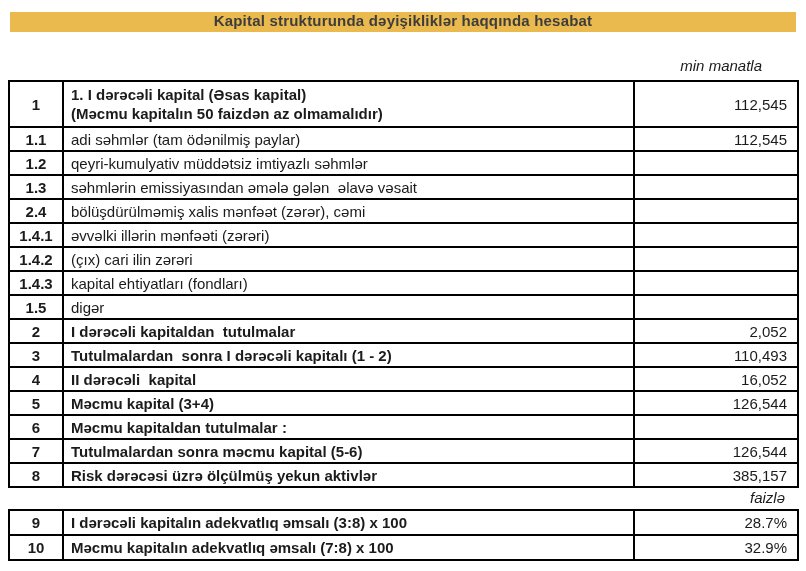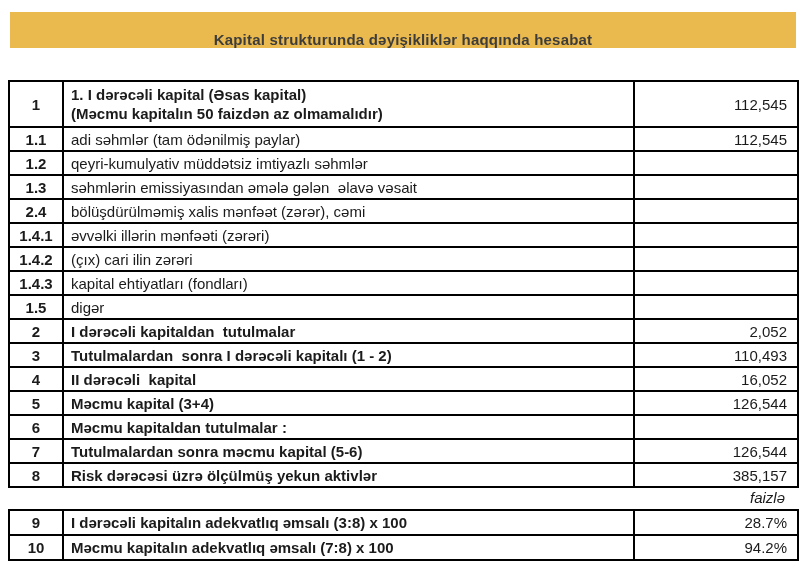--- a/index.html
+++ b/index.html
@@ -15,24 +15,24 @@
   .page {
     position: relative;
     width: 806px;
     height: 571px;
   }
   .title-bar {
     position: absolute;
     left: 10px;
     top: 12px;
     width: 786px;
-    height: 36px;
+    height: 20px;
     background: #EBBA4E;
     display: flex;
-    align-items: flex-end;
+    align-items: flex-start;
     justify-content: center;
   }
   .title-bar span {
     font-size: 15px;
     font-weight: 700;
     color: #3d3d3d;
     letter-spacing: 0.2px;
   }
   .unit-top {
     position: absolute;
@@ -108,20 +108,23 @@
 </style>
 </head>
 <body>
 
 <div class="page">
 
   <div class="title-bar">
     <span>Kapital strukturunda dəyişikliklər haqqında hesabat</span>
   </div>
 
+  <div class="unit-top">
+    <span>min manatla</span>
+  </div>
 
   <div class="main-table-wrap">
     <table>
       <tbody>
         <tr class="double bold">
           <td class="num">1</td>
           <td class="label">1. I dərəcəli kapital (Əsas kapital)
 (Məcmu kapitalın 50 faizdən az olmamalıdır)</td>
           <td class="value">112,545</td>
         </tr>
@@ -212,19 +215,19 @@
     <table>
       <tbody>
         <tr class="bold">
           <td class="num">9</td>
           <td class="label">I dərəcəli kapitalın adekvatlıq əmsalı (3:8) x 100</td>
           <td class="value">28.7%</td>
         </tr>
         <tr class="bold">
           <td class="num">10</td>
           <td class="label">Məcmu kapitalın adekvatlıq əmsalı (7:8) x 100</td>
-          <td class="value">94.2%</td>
+          <td class="value">32.9%</td>
         </tr>
       </tbody>
     </table>
   </div>
 
 </div>
 
 </body></html>

